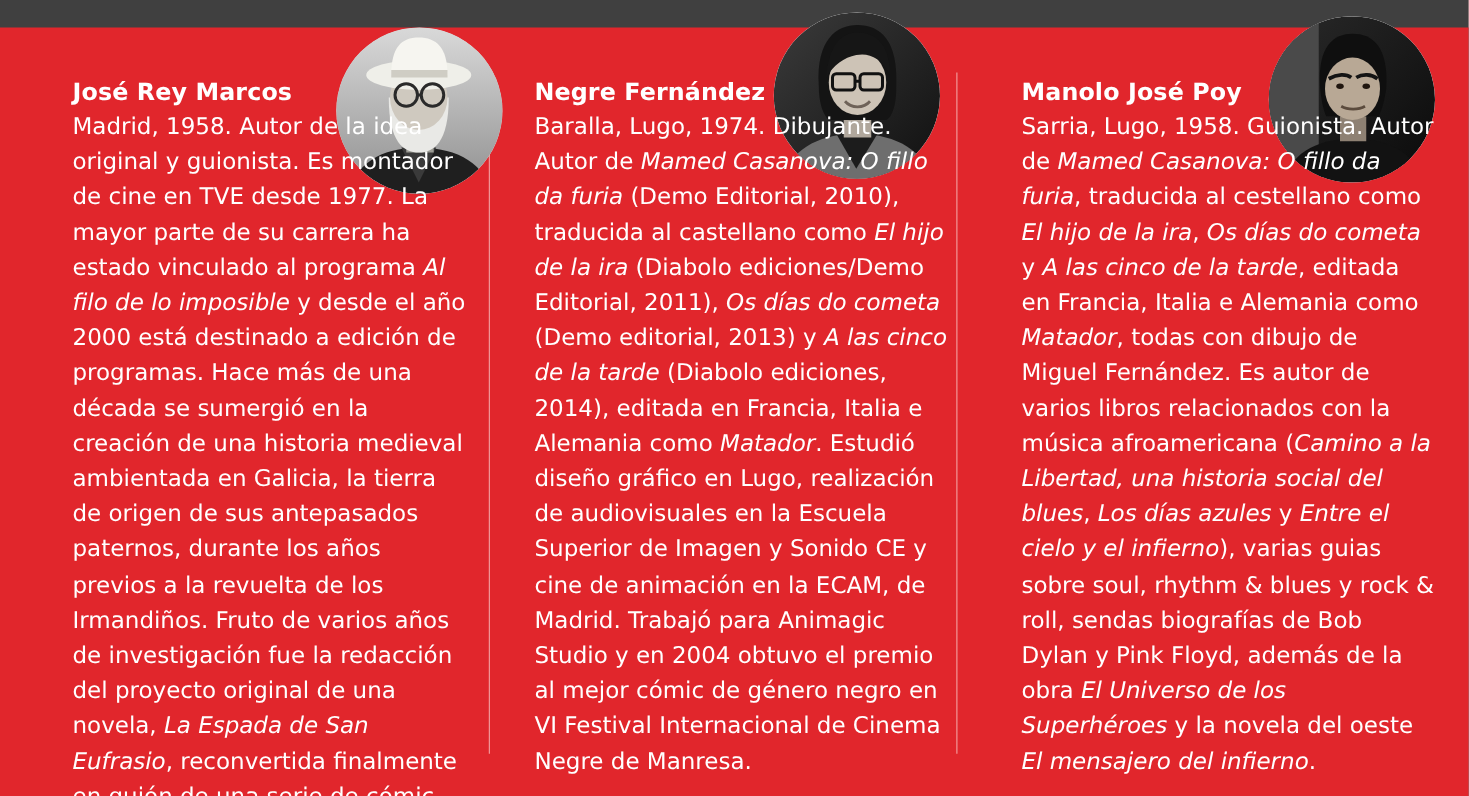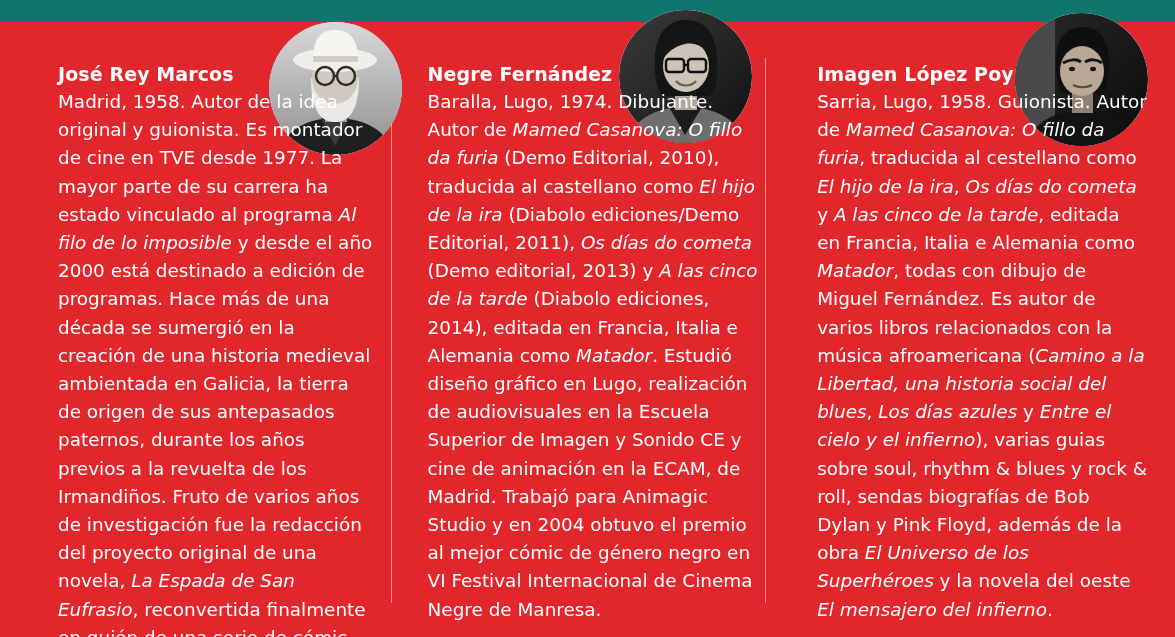--- a/index.html
+++ b/index.html
@@ -10,21 +10,21 @@
     width: 1175px;
     height: 637px;
     background: #ffffff;
     font-family: "Liberation Sans", sans-serif;
     overflow: hidden;
   }
   .page {
     position: relative;
     width: 1175px;
     height: 637px;
-    background: #0f766e;
+    background: #404040;
   }
   .red-panel {
     position: absolute;
     left: 0;
     top: 22px;
     width: 1175px;
     height: 615px;
     background: #e1262c;
   }
   .columns {
@@ -122,21 +122,21 @@
 
     <div class="bio-col c2">
       <div class="col-inner">
         <p class="bio-name">Negre Fernández</p>
         <p class="bio-text">Baralla, Lugo, 1974. Dibujante. Autor de <i>Mamed Casanova: O fillo da furia</i> (Demo Editorial, 2010), traducida al castellano como <i>El hijo de la ira</i> (Diabolo ediciones/Demo Editorial, 2011), <i>Os días do cometa</i> (Demo editorial, 2013) y <i>A las cinco de la tarde</i> (Diabolo ediciones, 2014), editada en Francia, Italia e Alemania como <i>Matador</i>. Estudió diseño gráfico en Lugo, realización de audiovisuales en la Escuela Superior de Imagen y Sonido CE y cine de animación en la ECAM, de Madrid. Trabajó para Animagic Studio y en 2004 obtuvo el premio  al mejor cómic de género negro en VI Festival Internacional de Cinema Negre de Manresa.</p>
       </div>
     </div>
 
     <div class="bio-col c3">
       <div class="col-inner">
-        <p class="bio-name">Imagen López Poy</p>
+        <p class="bio-name">Manolo José Poy</p>
         <p class="bio-text">Sarria, Lugo, 1958. Guionista. Autor de <i>Mamed Casanova: O fillo da furia</i>, traducida al cestellano como <i>El hijo de la ira</i>, <i>Os días do cometa</i> y <i>A las cinco de la tarde</i>, editada en Francia, Italia e Alemania como <i>Matador</i>, todas con dibujo de Miguel Fernández. Es autor de varios libros relacionados con la música afroamericana (<i>Camino a la Libertad, una historia social del blues</i>, <i>Los días azules</i> y <i>Entre el cielo y el infierno</i>), varias guias sobre soul, rhythm &amp; blues y rock &amp; roll, sendas biografías de Bob Dylan y Pink Floyd, además de la obra <i>El Universo de los Superhéroes</i> y la novela del oeste <i>El mensajero del infierno</i>.</p>
       </div>
     </div>
 
   </div>
 
   <div class="divider d1"></div>
   <div class="divider d2"></div>
 
   <div class="portrait p1">

